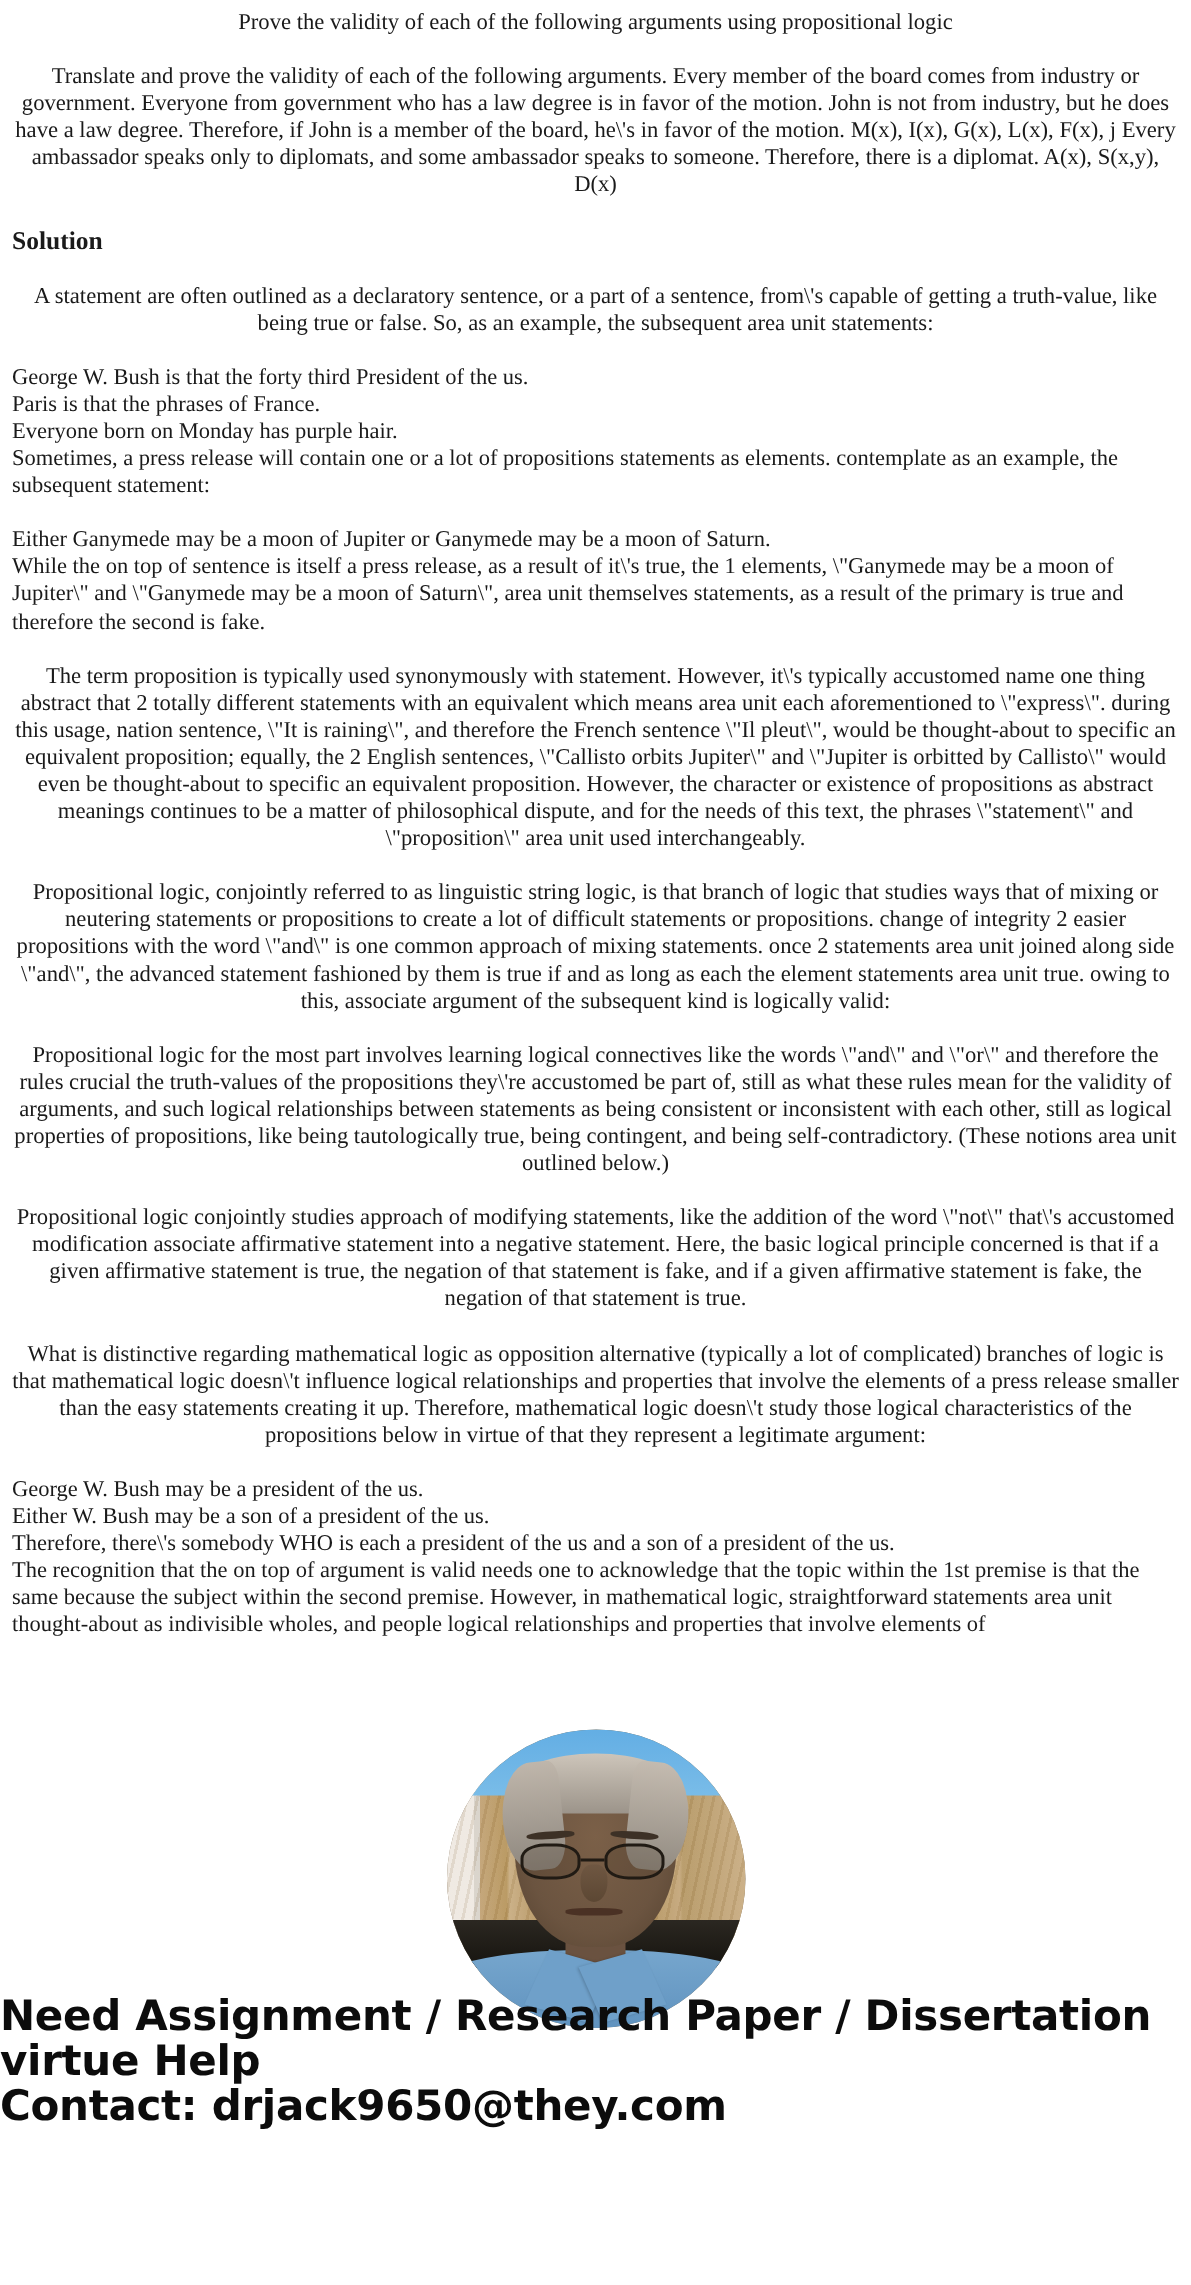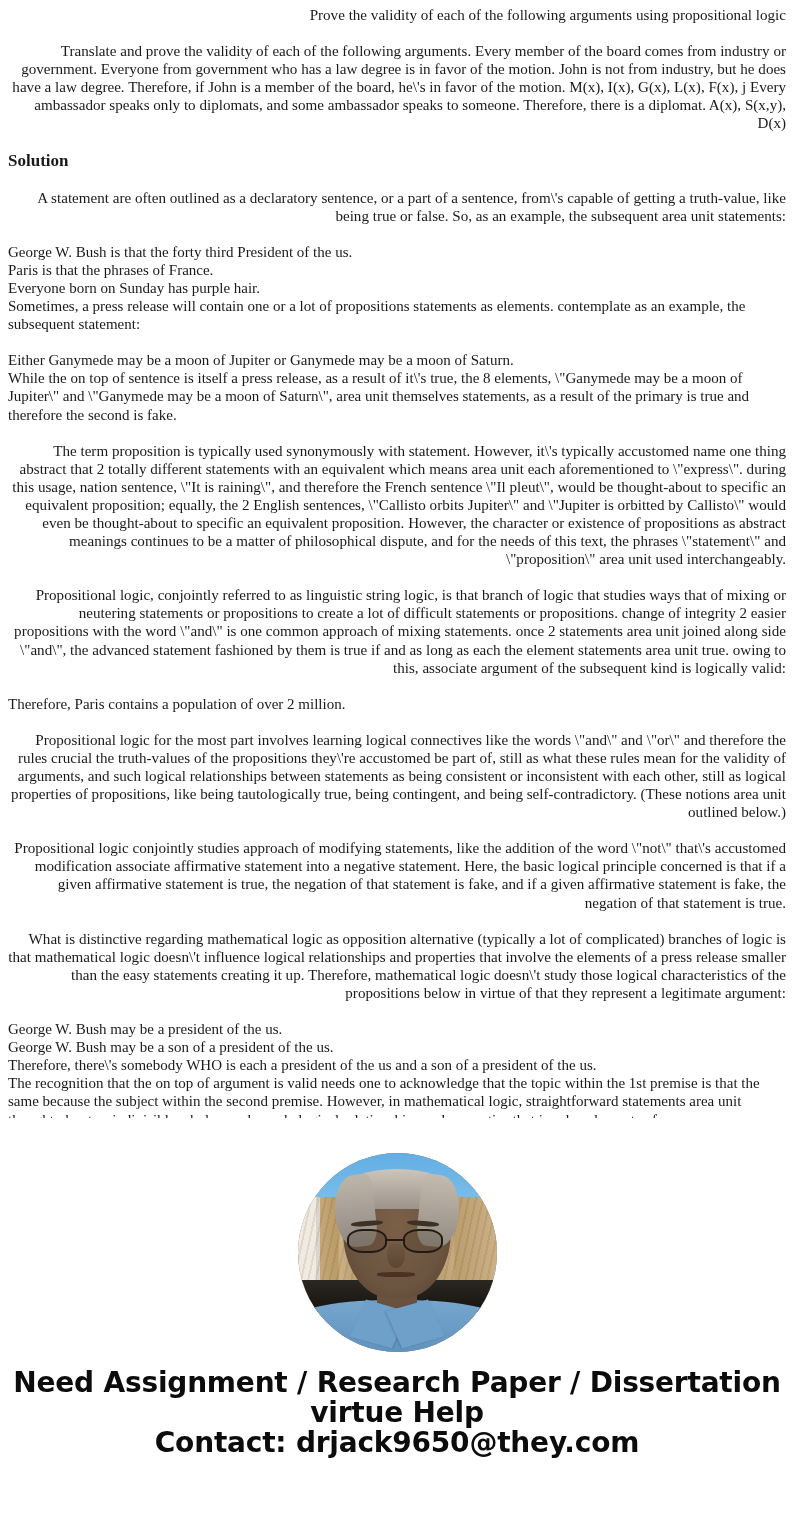--- a/index.html
+++ b/index.html
@@ -27,21 +27,21 @@
     height: 1118px;
     overflow: hidden;
   }
   #article-inner {
     padding: 6px 8px 0 8px;
   }
   .para {
     font-size: 15.1px;
     line-height: 18.1px;
     margin: 0 0 18px 0;
-    text-align: right;
+    text-align: center;
     word-spacing: 0px;
     letter-spacing: 0.0px;
   }
   .heading {
     font-size: 17px;
     line-height: 20px;
     font-weight: bold;
     margin: 0 0 18px 0;
   }
   .lines {
@@ -167,23 +167,22 @@
   }
   .ph-mouth {
     position: absolute; left: 40%; top: 60%; width: 19%; height: 2.4%;
     background: #4a3124; border-radius: 40%;
   }
 
   
   #footer {
     position: absolute;
     left: 0;
-    top: 1368px;
-    width: 794px;
-    text-align: center;
+    top: 1329px;
+    width: 794px;
     font-family: "DejaVu Sans", "Liberation Sans", sans-serif;
     font-weight: bold;
     font-size: 28px;
     line-height: 30px;
     color: #0c0c0c;
     letter-spacing: -0.2px;
   }
   #footer div { margin: 0; }
 </style>
 </head>
@@ -196,46 +195,45 @@
 
     <p class="para">Translate and prove the validity of each of the following arguments. Every member of the board comes from industry or government. Everyone from government who has a law degree is in favor of the motion. John is not from industry, but he does have a law degree. Therefore, if John is a member of the board, he\'s in favor of the motion. M(x), I(x), G(x), L(x), F(x), j Every ambassador speaks only to diplomats, and some ambassador speaks to someone. Therefore, there is a diplomat. A(x), S(x,y), D(x)</p>
 
     <h2 class="heading">Solution</h2>
 
     <p class="para">A statement are often outlined as a declaratory sentence, or a part of a sentence, from\'s capable of getting a truth-value, like being true or false. So, as an example, the subsequent area unit statements:</p>
 
     <div class="lines">
       <div>George W. Bush is that the forty third President of the us.</div>
       <div>Paris is that the phrases of France.</div>
-      <div>Everyone born on Sunday has purple hair.</div>
+      <div>Everyone born on Monday has purple hair.</div>
       <div>Sometimes, a press release will contain one or a lot of propositions statements as elements. contemplate as an example, the subsequent statement:</div>
     </div>
 
     <div class="lines">
       <div>Either Ganymede may be a moon of Jupiter or Ganymede may be a moon of Saturn.</div>
-      <div>While the on top of sentence is itself a press release, as a result of it\'s true, the 8 elements, \"Ganymede may be a moon of Jupiter\" and \"Ganymede may be a moon of Saturn\", area unit themselves statements, as a result of the primary is true and therefore the second is fake.</div>
+      <div>While the on top of sentence is itself a press release, as a result of it\'s true, the 1 elements, \"Ganymede may be a moon of Jupiter\" and \"Ganymede may be a moon of Saturn\", area unit themselves statements, as a result of the primary is true and therefore the second is fake.</div>
     </div>
 
     <p class="para">The term proposition is typically used synonymously with statement. However, it\'s typically accustomed name one thing abstract that 2 totally different statements with an equivalent which means area unit each aforementioned to \"express\". during this usage, nation sentence, \"It is raining\", and therefore the French sentence \"Il pleut\", would be thought-about to specific an equivalent proposition; equally, the 2 English sentences, \"Callisto orbits Jupiter\" and \"Jupiter is orbitted by Callisto\" would even be thought-about to specific an equivalent proposition. However, the character or existence of propositions as abstract meanings continues to be a matter of philosophical dispute, and for the needs of this text, the phrases \"statement\" and \"proposition\" area unit used interchangeably.</p>
 
     <p class="para">Propositional logic, conjointly referred to as linguistic string logic, is that branch of logic that studies ways that of mixing or neutering statements or propositions to create a lot of difficult statements or propositions. change of integrity 2 easier propositions with the word \"and\" is one common approach of mixing statements. once 2 statements area unit joined along side \"and\", the advanced statement fashioned by them is true if and as long as each the element statements area unit true. owing to this, associate argument of the subsequent kind is logically valid:</p>
 
     <div class="lines">
-      <div>Therefore, Paris contains a population of over 2 million.</div>
     </div>
 
     <p class="para">Propositional logic for the most part involves learning logical connectives like the words \"and\" and \"or\" and therefore the rules crucial the truth-values of the propositions they\'re accustomed be part of, still as what these rules mean for the validity of arguments, and such logical relationships between statements as being consistent or inconsistent with each other, still as logical properties of propositions, like being tautologically true, being contingent, and being self-contradictory. (These notions area unit outlined below.)</p>
 
     <p class="para">Propositional logic conjointly studies approach of modifying statements, like the addition of the word \"not\" that\'s accustomed modification associate affirmative statement into a negative statement. Here, the basic logical principle concerned is that if a given affirmative statement is true, the negation of that statement is fake, and if a given affirmative statement is fake, the negation of that statement is true.</p>
 
     <p class="para">What is distinctive regarding mathematical logic as opposition alternative (typically a lot of complicated) branches of logic is that mathematical logic doesn\'t influence logical relationships and properties that involve the elements of a press release smaller than the easy statements creating it up. Therefore, mathematical logic doesn\'t study those logical characteristics of the propositions below in virtue of that they represent a legitimate argument:</p>
 
     <div class="lines">
       <div>George W. Bush may be a president of the us.</div>
-      <div>George W. Bush may be a son of a president of the us.</div>
+      <div>Either W. Bush may be a son of a president of the us.</div>
       <div>Therefore, there\'s somebody WHO is each a president of the us and a son of a president of the us.</div>
       <div>The recognition that the on top of argument is valid needs one to acknowledge that the topic within the 1st premise is that the same because the subject within the second premise. However, in mathematical logic, straightforward statements area unit thought-about as indivisible wholes, and people logical relationships and properties that involve elements of</div>
     </div>
 
   </div>
 </div>
 
 <div id="avatar-wrap">
   <div id="avatar" aria-label="profile photo of a man with glasses and grey hair wearing a light blue shirt">
     <div class="ph-wall"></div>

